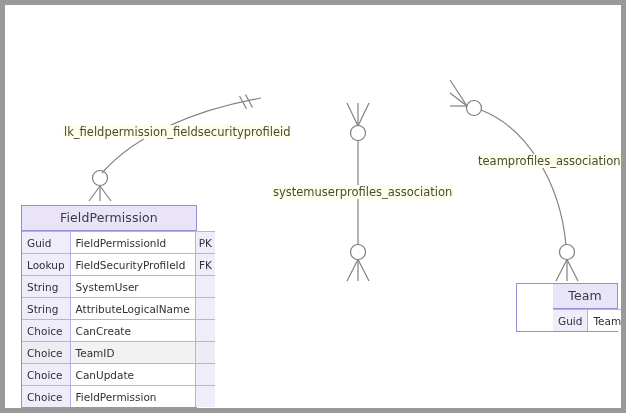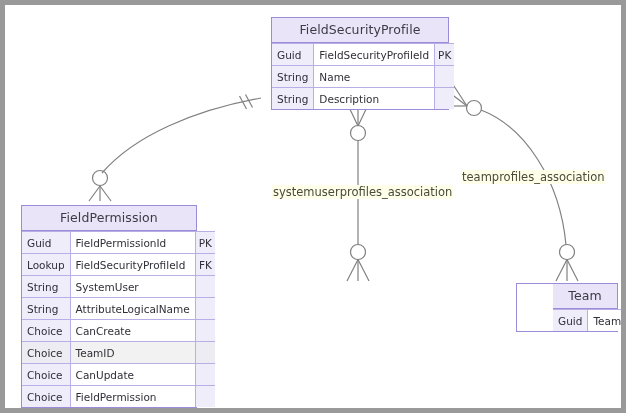--- a/index.html
+++ b/index.html
@@ -141,42 +141,20 @@
 
         <circle cx="562" cy="247" r="7.5"></circle>
         <path d="M 562,254.5 L 562,276"></path>
         <path d="M 562,254.5 L 551,276"></path>
         <path d="M 562,254.5 L 573,276"></path>
       </g>
 
     </g>
   </svg>
 
-  <div class="entity" style="left:266px; top:12px; width:178px;">
-    <div class="ent-title">FieldSecurityProfile</div>
-    <table>
-      <tbody>
-          <tr>
-        <td class="c-type">Guid</td>
-        <td class="c-field">FieldSecurityProfileId</td>
-        <td class="c-key" style="width:30px">PK</td>
-      </tr>
-      <tr>
-        <td class="c-type">String</td>
-        <td class="c-field">Name</td>
-        <td class="c-key" style="width:30px"></td>
-      </tr>
-      <tr>
-        <td class="c-type">String</td>
-        <td class="c-field">Description</td>
-        <td class="c-key" style="width:30px"></td>
-      </tr>
-    </tbody>
-      </table>
-  </div>
 
   <div class="entity" style="left:16px; top:200px; width:176px;">
     <div class="ent-title">FieldPermission</div>
     <table>
       <tbody>
           <tr>
         <td class="c-type" style="width:48px">Guid</td>
         <td class="c-field">FieldPermissionId</td>
         <td class="c-key" style="width:30px">PK</td>
       </tr>
@@ -226,18 +204,19 @@
       <tbody>
           <tr>
         <td class="c-type" style="width:36px">Guid</td>
         <td class="c-field">TeamID</td>
         <td class="c-key" style="width:28px">PK</td>
       </tr>
     </tbody>
       </table>
   </div>
 
+  <div class="edge-label" style="left:58px; top:120px;">lk_fieldpermission_fieldsecurityprofileid</div>
 
   <div class="edge-label" style="left:267px; top:180px;">systemuserprofiles_association</div>
 
-  <div class="edge-label" style="left:456px; top:149px;margin-top:16px;">teamprofiles_association</div>
+  <div class="edge-label" style="left:472px; top:149px;">teamprofiles_association</div>
 
 </div>
 
 </body></html>

